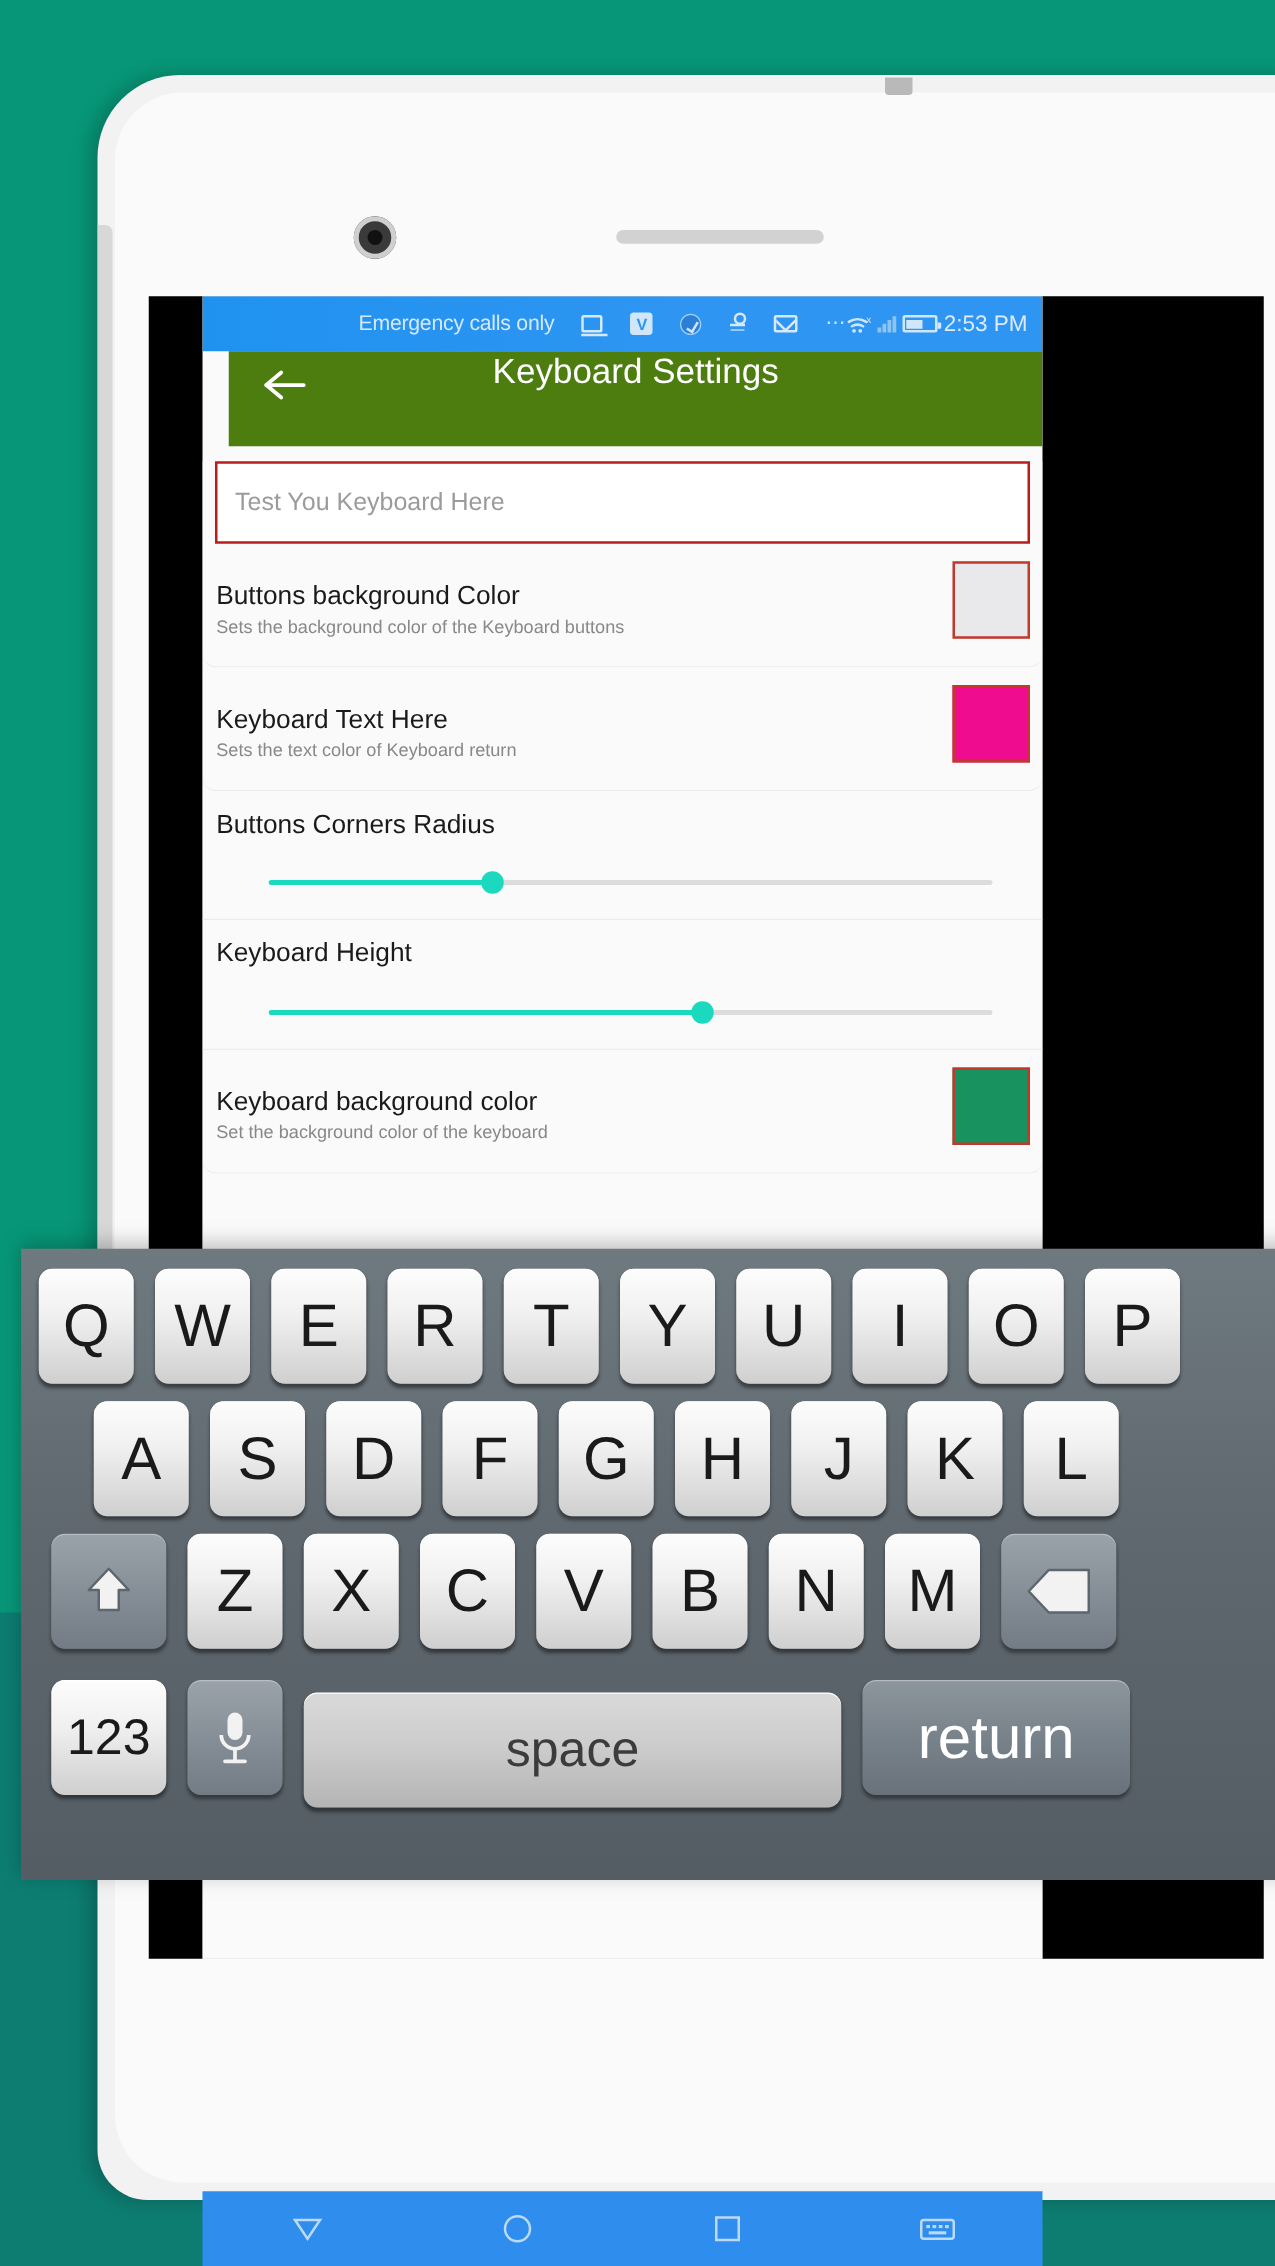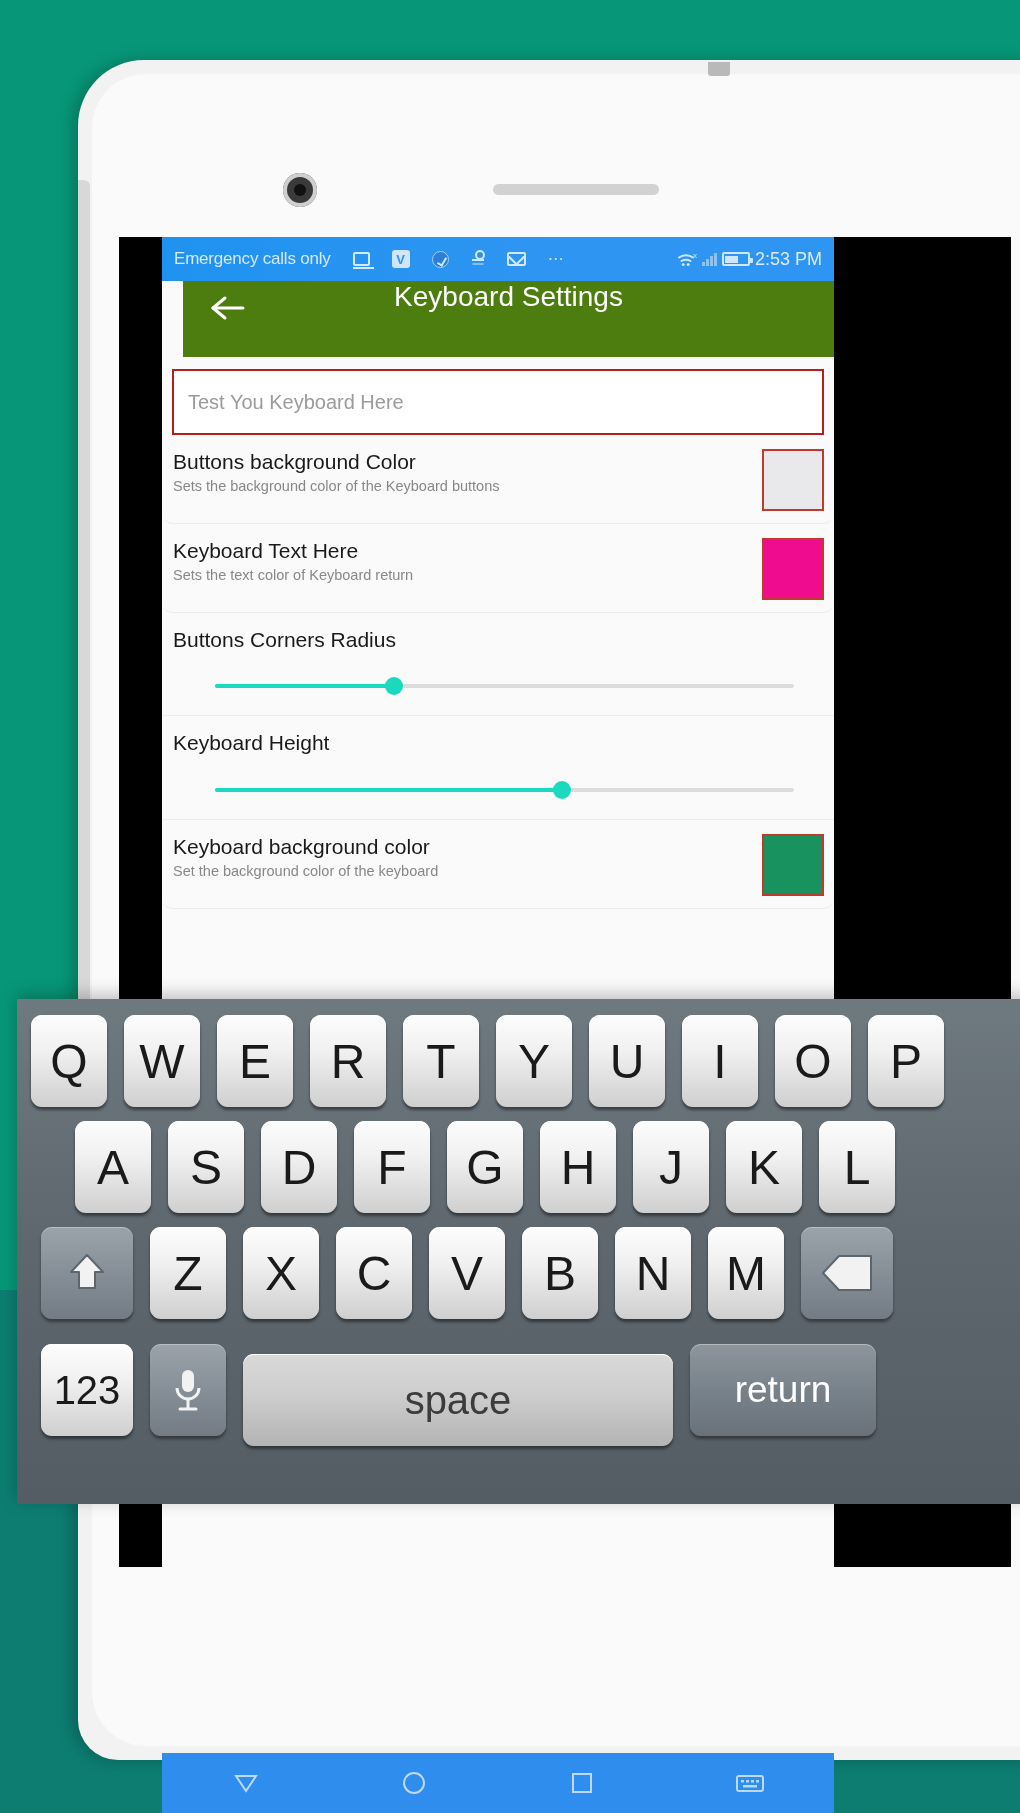--- a/index.html
+++ b/index.html
@@ -81,21 +81,21 @@
 
   
   .statusbar {
     height: 44px; width: 100%;
     background: linear-gradient(90deg,#1f92f0 0%, #2f95f2 60%, #2f95f2 100%);
     display: flex; align-items: center;
     padding: 0 12px 0 12px;
     color: #cfe6fb;
     font-size: 17px;
   }
-  .sb-left { display: flex; align-items: center; gap: 22px; flex: 1; }
+  .sb-left { display: flex; align-items: center; gap: 22px; flex: 1; justify-content: flex-end; }
   .sb-carrier { letter-spacing: -0.2px; color: #d5e9fc; white-space: nowrap; }
   .sb-ic { display: inline-flex; align-items: center; justify-content: center; }
   .ic-monitor {
     width: 17px; height: 14px; border: 2px solid #d5e9fc; border-radius: 2px;
     position: relative;
   }
   .ic-monitor::after {
     content: ""; position: absolute; left: -2px; bottom: -5px;
     width: 21px; height: 2px; background: #d5e9fc;
   }
@@ -182,22 +182,22 @@
   }
   .test-field input {
     border: 0; outline: 0; width: 100%;
     font-size: 20px; color: #2b2b2b;
     font-family: "Liberation Sans", sans-serif;
     background: transparent;
   }
   .test-field input::placeholder { color: #9b9b9b; }
 
   .row {
-    display: flex; align-items: flex-start;
-    padding: 14px 10px 12px 11px;
+    display: flex; align-items: flex-end;
+    padding: 14px 10px 22px 11px;
     border-bottom: 1px solid #ececec;
     min-height: 78px;
     border-radius: 11px;
   }
   .row-texts { flex: 1; padding-right: 10px; }
   .row-title { font-size: 21px; color: #1a1a1a; line-height: 1.25; }
   .row-sub { font-size: 14.5px; color: #888; margin-top: 3px; line-height: 1.2; }
   .swatch {
     width: 62px; height: 62px;
     border: 2px solid #c0392b;
@@ -265,21 +265,21 @@
     flex: none;
   }
   .key.wide { width: 92px; }
   .key.num { font-size: 40px; }
   .key.space {
     width: 430px; height: 92px; font-size: 40px; color: #3c3c3c;
     background: linear-gradient(180deg,#d9d9d9 0%, #cdcdcd 45%, #b4b4b4 100%);
     margin-top: 20px;
   }
   .key.ret {
-    width: 186px; height: 92px; font-size: 37px; color: #ffffff;
+    width: 214px; height: 92px; font-size: 48px; color: #ffffff;
     background: linear-gradient(180deg,#8d969d 0%, #78828a 50%, #69727a 100%);
     box-shadow: 0 3px 3px rgba(0,0,0,0.4), inset 0 1px 0 rgba(255,255,255,0.35);
   }
   .key.shift, .key.del, .key.mic {
     background: linear-gradient(180deg,#9ba3aa 0%, #868f97 50%, #737c84 100%);
     box-shadow: 0 3px 3px rgba(0,0,0,0.4), inset 0 1px 0 rgba(255,255,255,0.3);
   }
   .key svg { display: block; }
 </style>
 </head>

